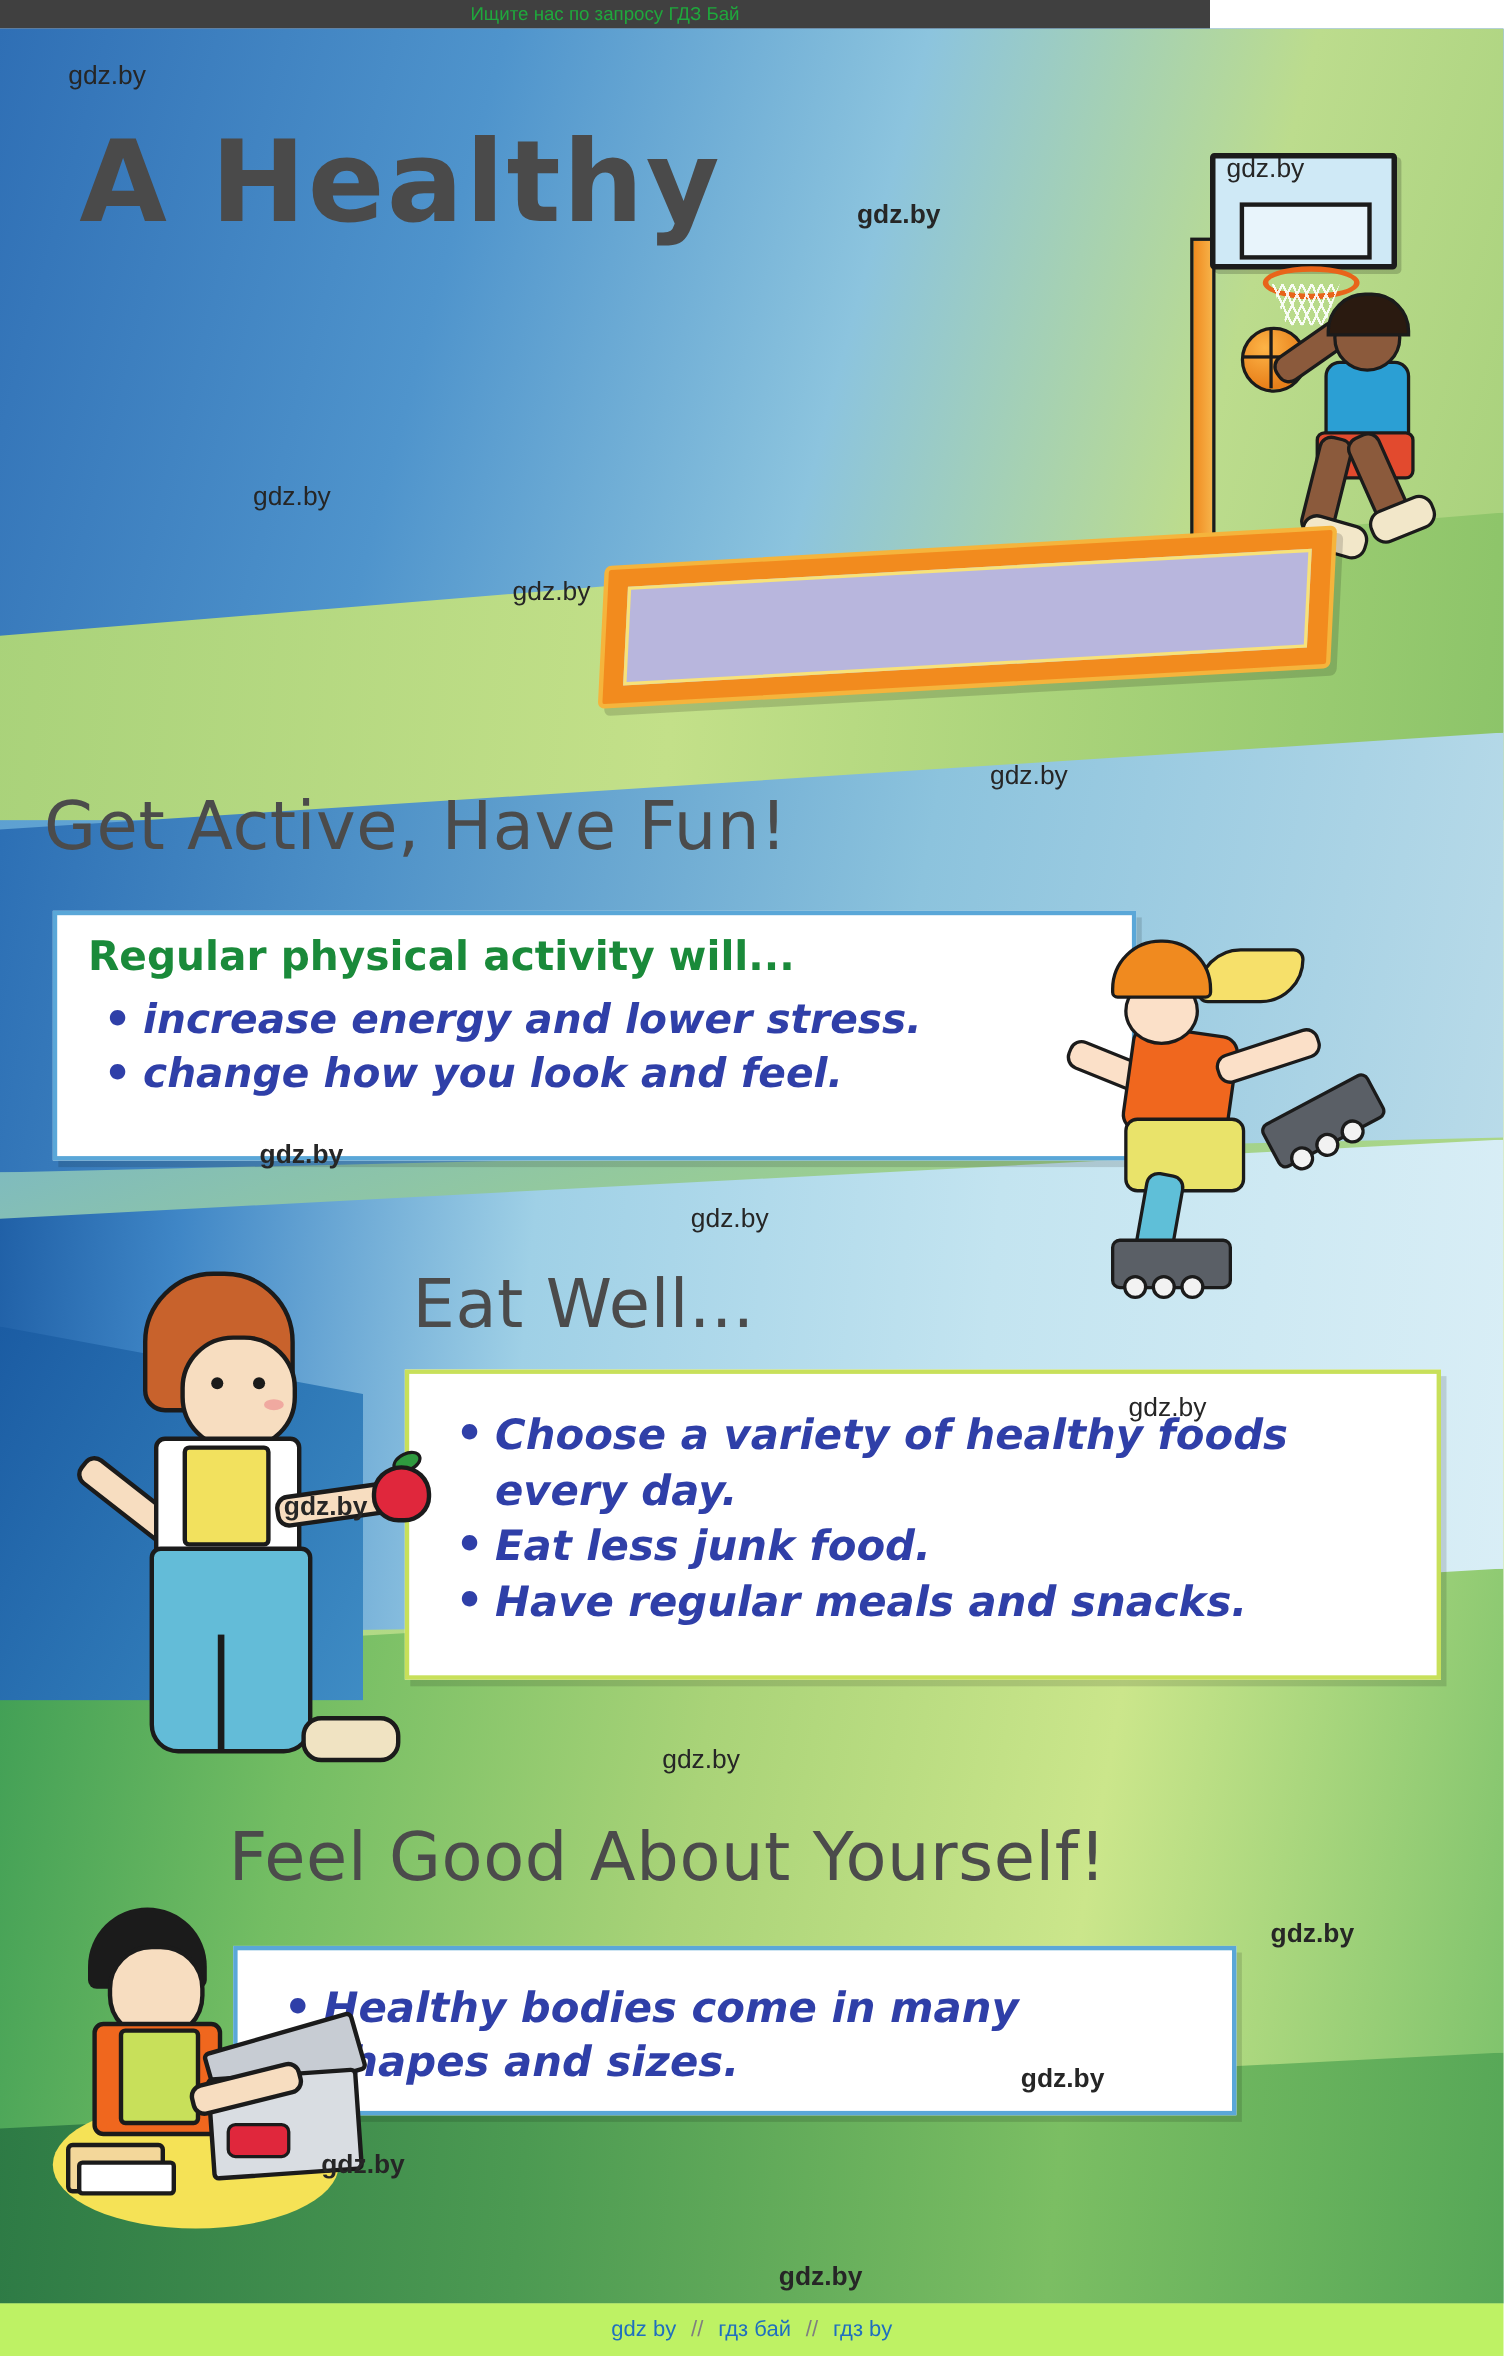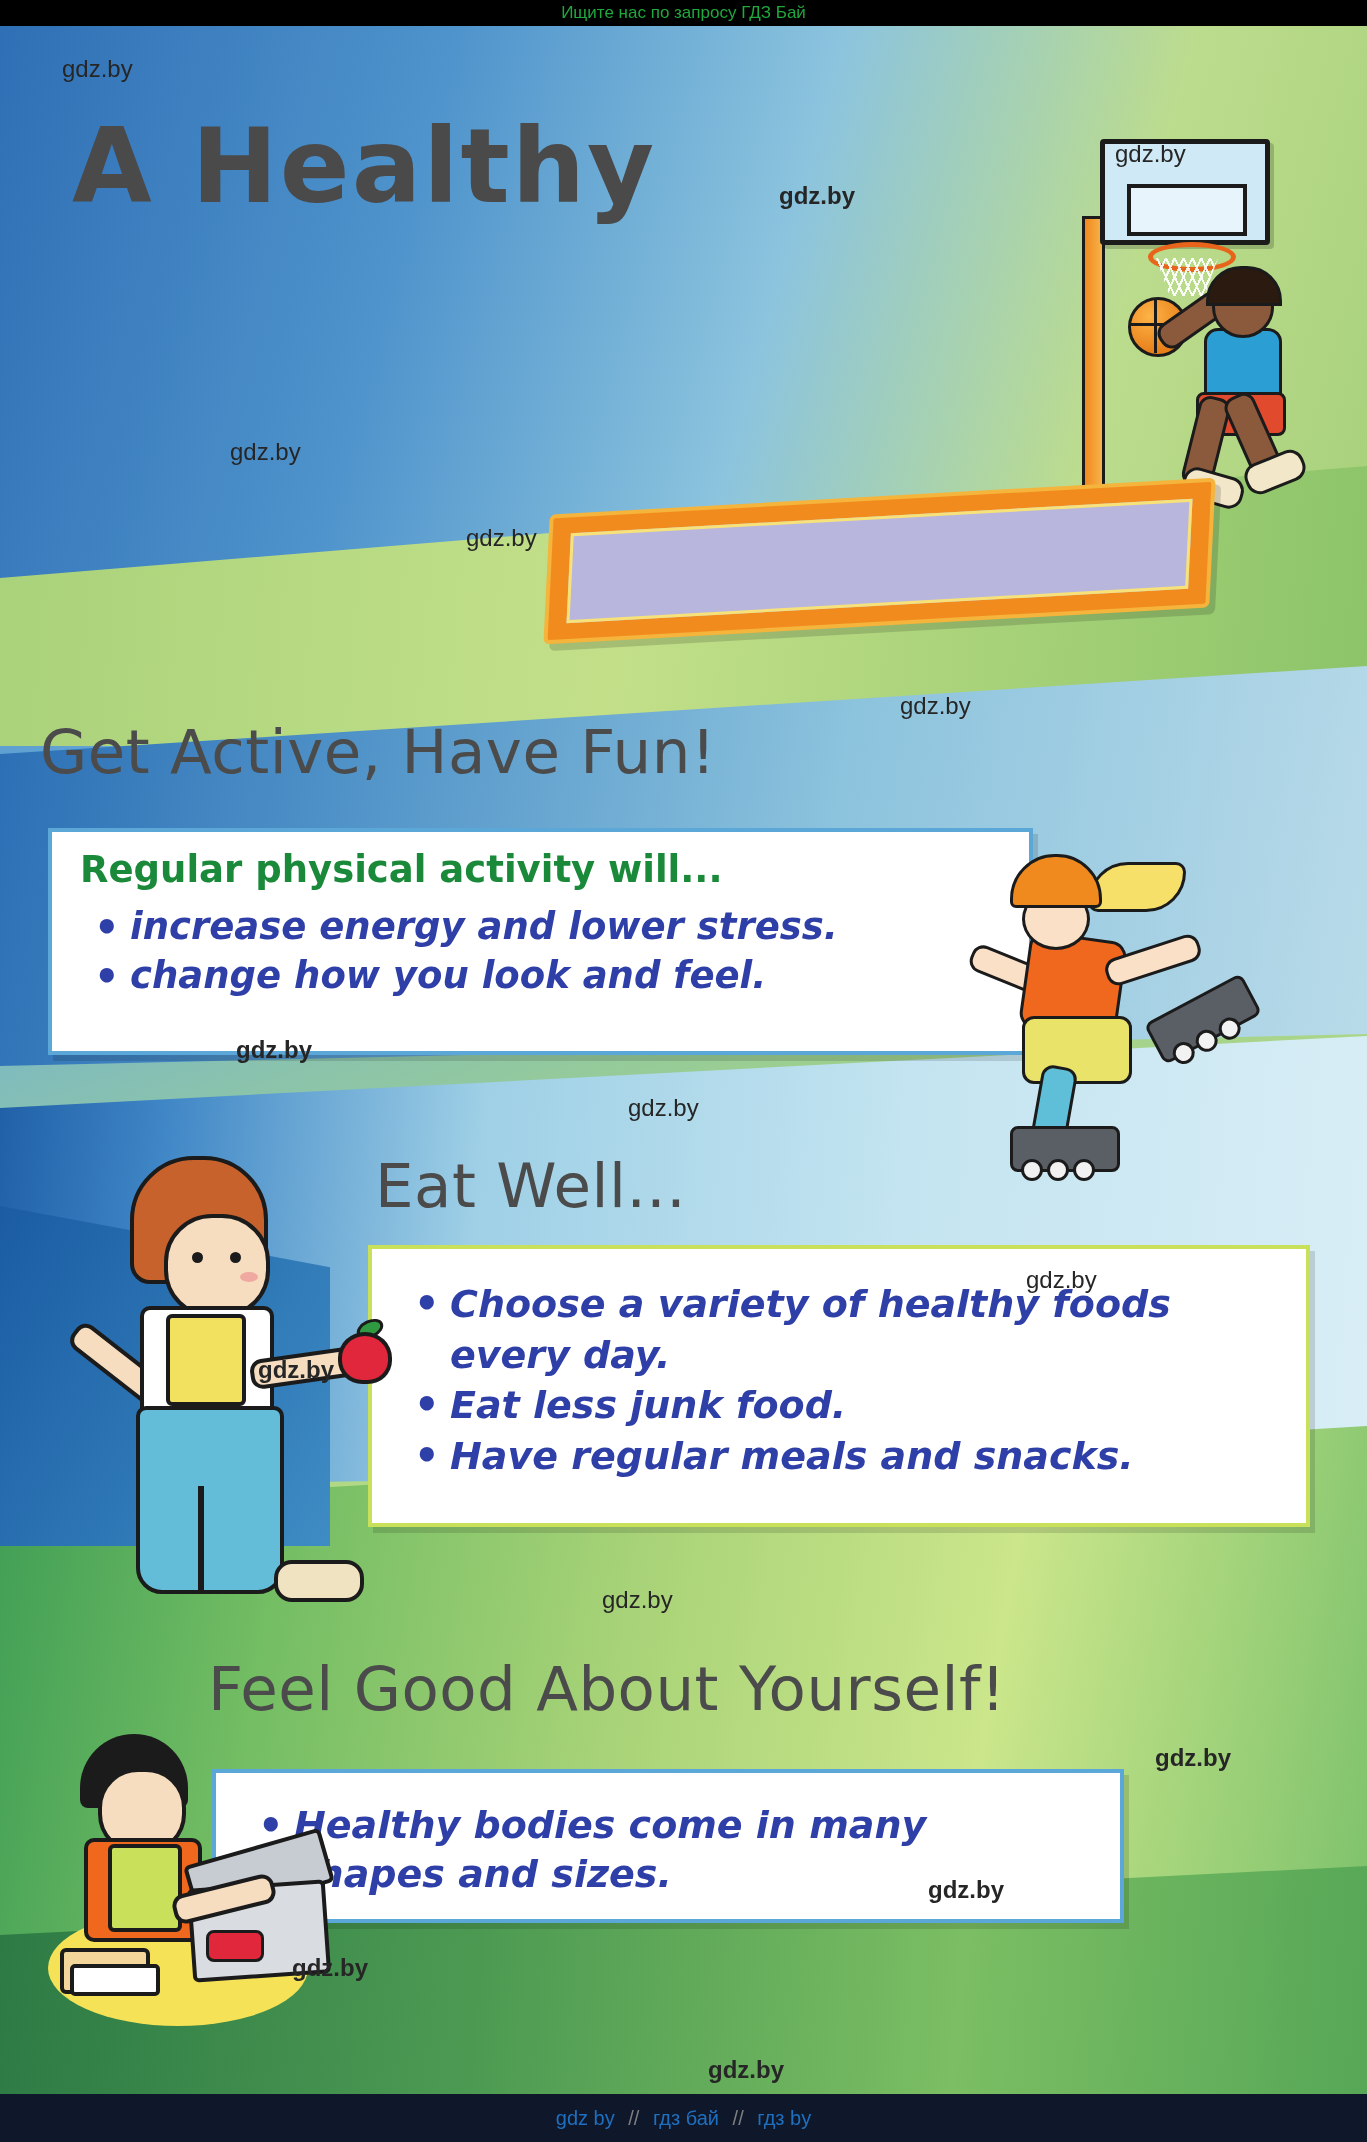--- a/index.html
+++ b/index.html
@@ -5,22 +5,22 @@
   html, body { margin:0; padding:0; }
   body {
     width:1367px; height:2142px;
     background:#ffffff;
     font-family:"DejaVu Sans", sans-serif;
     position:relative;
     overflow:hidden;
   }
   
   .top-banner {
-    position:absolute; left:0; top:0; width:1367px; height:26px;
-    background:#000000; color:#1fa83c;
+    position:absolute; left:0; top:0; width:1100px; height:26px;
+    background:#404040; color:#1fa83c;
     font-family:"Liberation Sans", sans-serif;
     font-size:17px; text-align:center; line-height:26px;
   }
   
   .poster {
     position:absolute; left:0; top:26px; width:1367px; height:2068px;
     overflow:hidden;
     background:
       linear-gradient(160deg,#2f6fb5 0%, #3f86c6 18%, #6fb0d8 34%, #9ccf8f 52%, #bfe07f 68%, #7fc86a 86%, #3f9e55 100%);
   }
@@ -272,21 +272,21 @@
   .wm {
     position:absolute;
     font-family:"Liberation Sans", sans-serif;
     font-size:24px; color:#262626; font-weight:bold;
     white-space:nowrap;
   }
   .wm.plain { font-weight:normal; }
   
   .footer {
     position:absolute; left:0; top:2094px; width:1367px; height:48px;
-    background:#0f172a; text-align:center;
+    background:#bef264; text-align:center;
     font-family:"Liberation Sans", sans-serif;
     font-size:20px; color:#1f6fbf; line-height:48px;
   }
   .footer span { color:#1f6fbf; }
   .footer .sep { color:#7f7f7f; padding:0 8px; }
 </style>
 </head>
 <body>
 
 <div class="top-banner">Ищите нас по запросу ГДЗ Бай</div>

